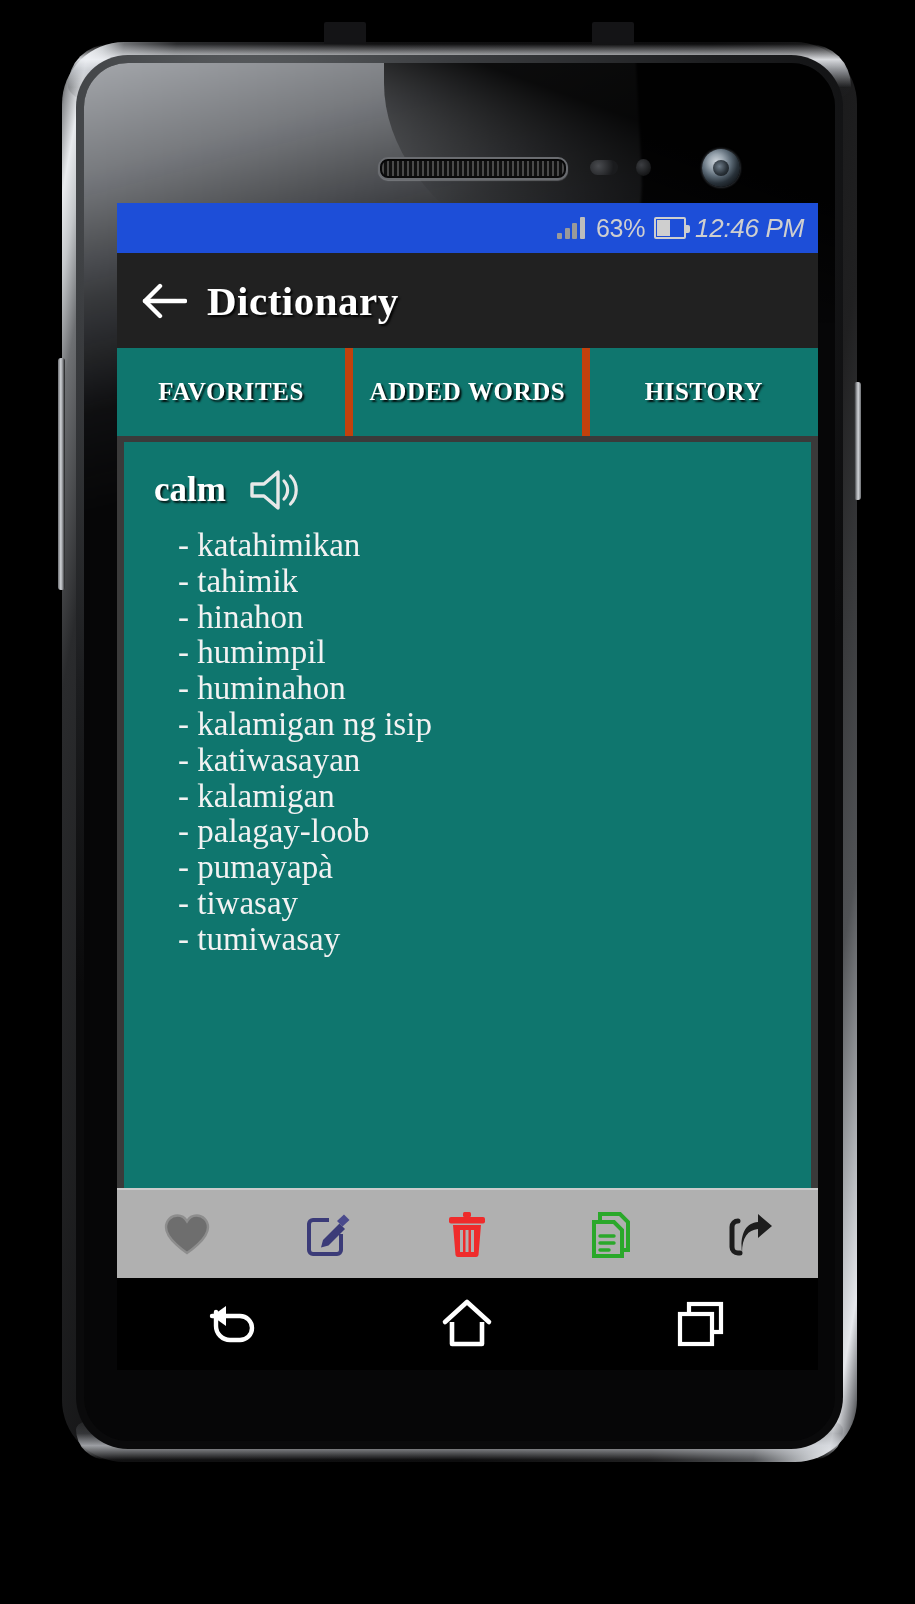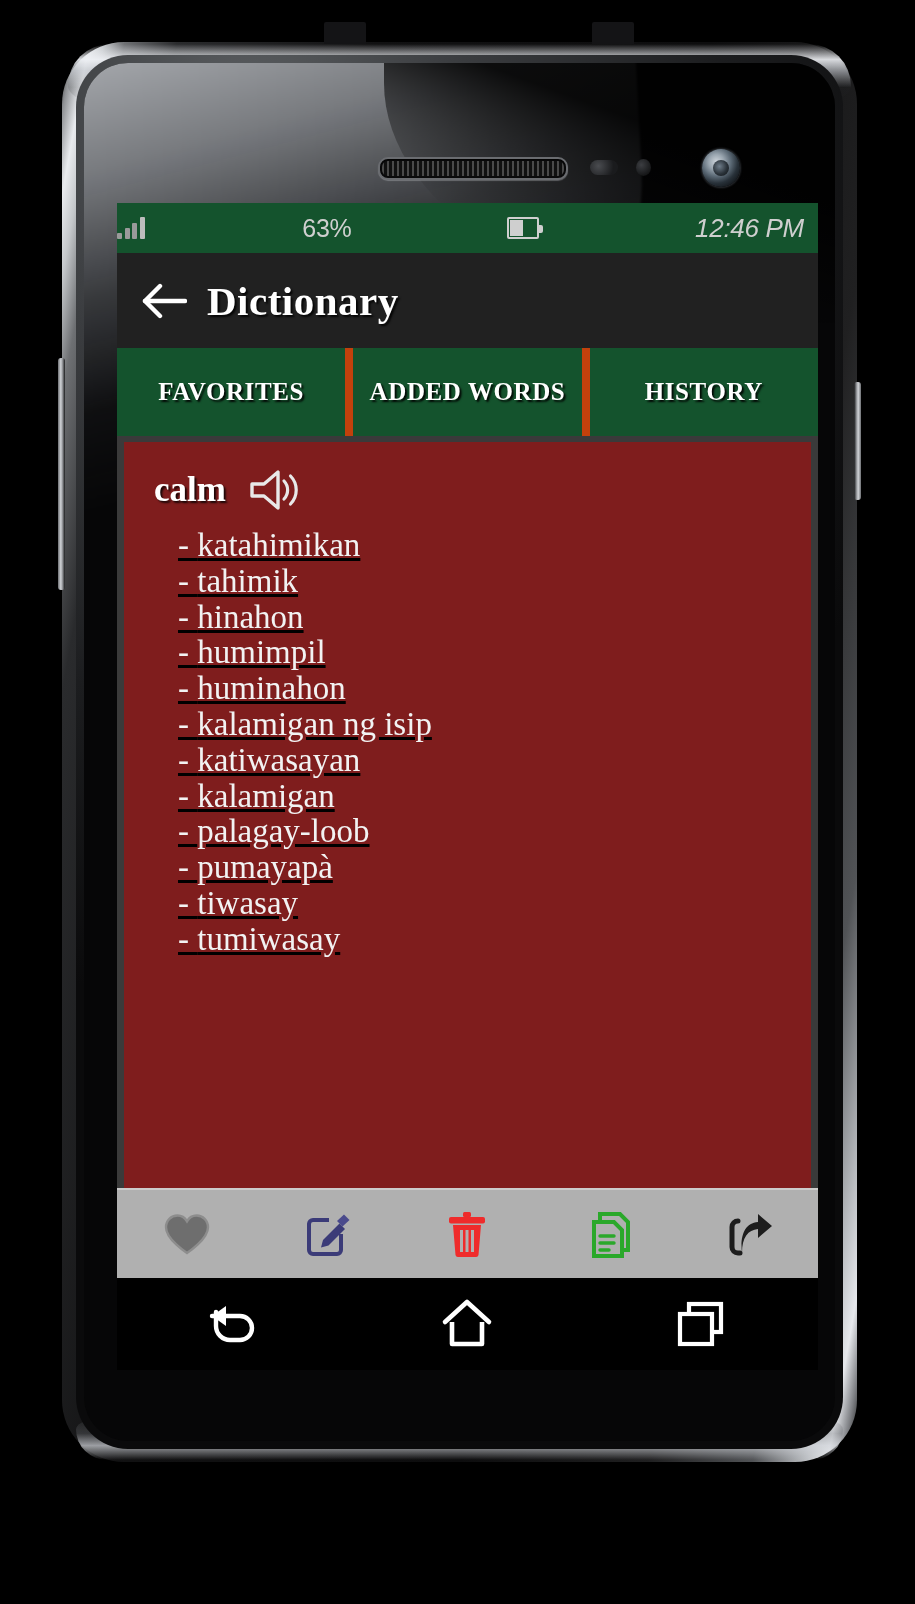--- a/index.html
+++ b/index.html
@@ -184,24 +184,24 @@
     top: 140px;
     width: 701px;
     height: 1167px;
     background: #1c1c1c;
     overflow: hidden;
   }
 
   
   #status-bar {
     height: 50px;
-    background: #14532d;
-    display: flex;
-    align-items: center;
-    justify-content: space-between;
+    background: #1d4ed8;
+    display: flex;
+    align-items: center;
+    justify-content: flex-end;
     padding-right: 14px;
     gap: 9px;
     font-family: "Liberation Sans", sans-serif;
   }
   .signal-bars {
     display: flex;
     align-items: flex-end;
     gap: 2.5px;
     height: 22px;
     margin-right: 2px;
@@ -266,21 +266,21 @@
     font-size: 41px;
     font-weight: bold;
     font-family: "Liberation Serif", serif;
     text-shadow: 2px 2px 2px rgba(0,0,0,0.85);
     letter-spacing: 0.5px;
   }
 
   
   #tab-bar {
     height: 88px;
-    background: #14532d;
+    background: #0f766e;
     display: flex;
     align-items: stretch;
   }
   .tab {
     flex: 1;
     display: flex;
     align-items: center;
     justify-content: center;
     color: #ffffff;
     font-size: 25px;
@@ -293,21 +293,21 @@
   .tab + .tab { border-left: 8px solid #c2410c; }
 
   
   #content-wrap {
     background: #3a3a3a;
     padding: 6px 7px 0 7px;
     height: 792px;
     box-sizing: border-box;
   }
   #entry-card {
-    background: #7f1d1d;
+    background: #0f766e;
     height: 100%;
     box-sizing: border-box;
     padding: 26px 26px 0 26px;
     overflow: hidden;
   }
   #entry-head {
     display: flex;
     align-items: center;
     gap: 22px;
     padding-left: 4px;
@@ -318,21 +318,20 @@
     font-weight: bold;
     font-family: "Liberation Serif", serif;
     text-shadow: 2px 2px 2px rgba(0,0,0,0.8);
   }
   #speaker-btn { cursor: pointer; line-height: 0; }
 
   #definitions {
     list-style: none;
     margin: 16px 0 8px 0;
     padding: 0 0 0 28px;
-    text-decoration: underline;
   }
   #definitions li {
     color: #f2f2f2;
     font-size: 33px;
     font-family: "Liberation Serif", serif;
     line-height: 1.085;
     white-space: nowrap;
   }
   #definitions li::before {
     content: "- ";

